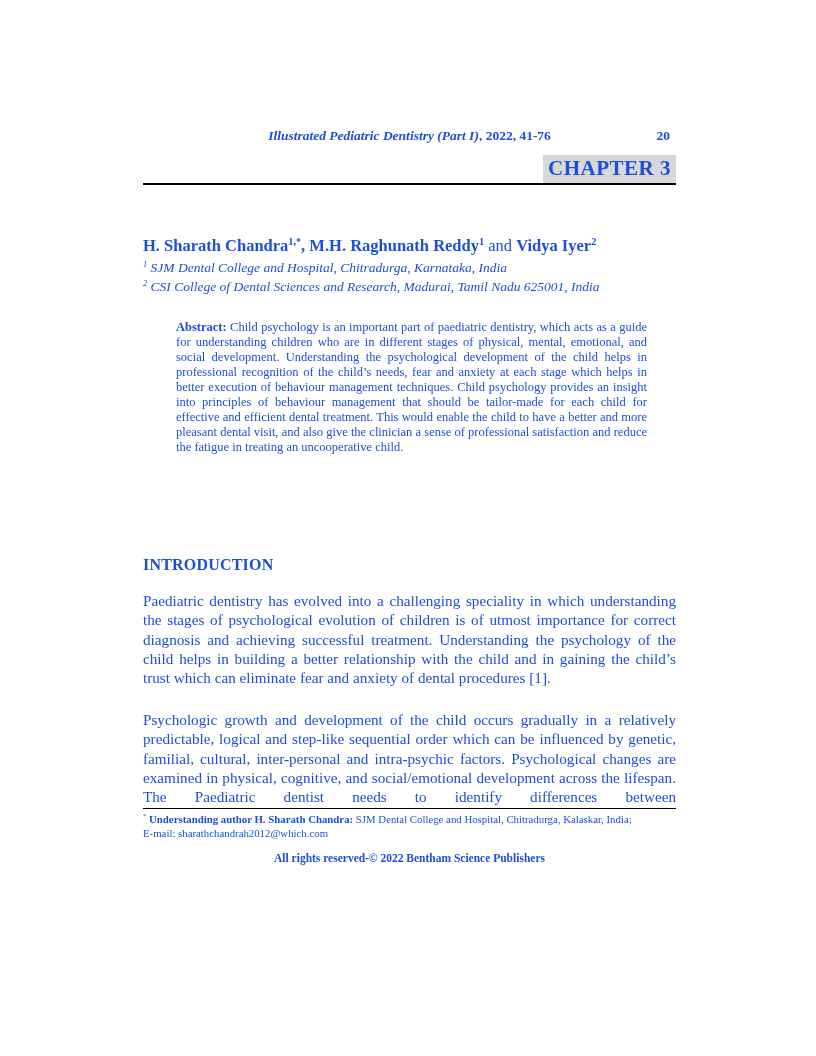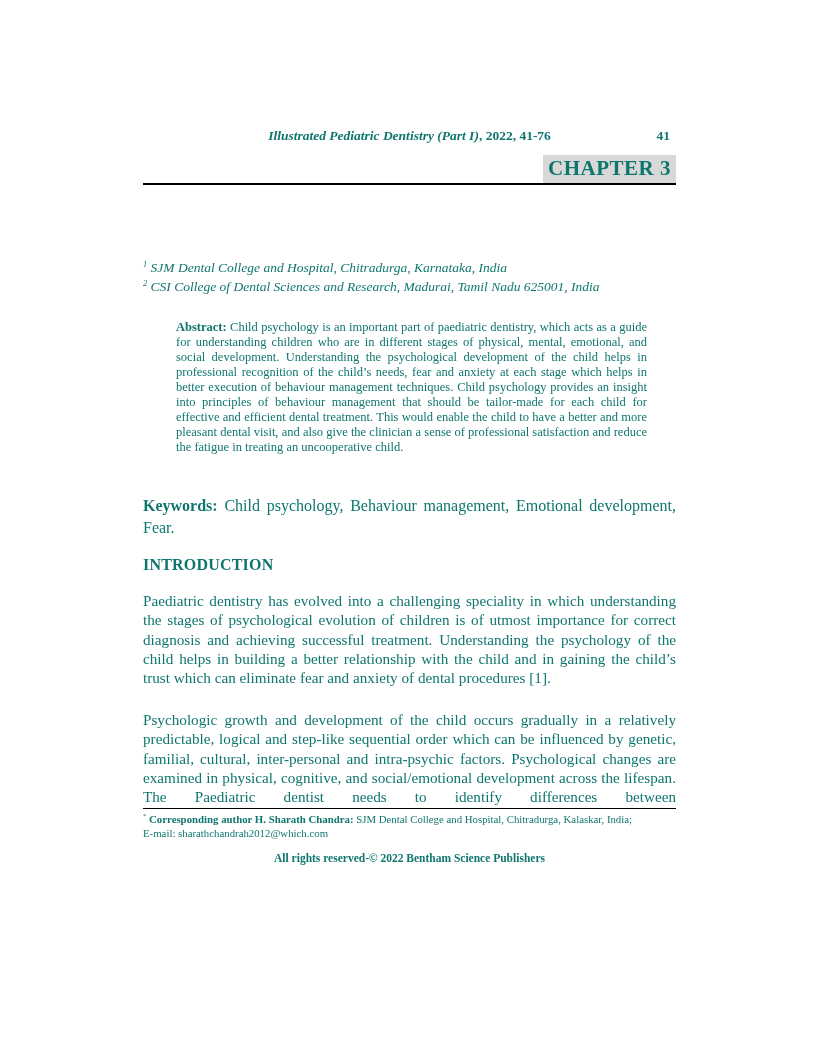--- a/index.html
+++ b/index.html
@@ -1,21 +1,21 @@
 <!DOCTYPE html>
 <html><head>
 <meta charset="utf-8">
 <style>
   html, body { margin: 0; padding: 0; background: #ffffff; }
   .page {
     position: relative;
     width: 816px;
     height: 1056px;
     background: #ffffff;
-    color: #0f766e;
+    color: #1d4ed8;
     font-family: "Liberation Serif", serif;
     overflow: hidden;
   }
   .col { position: absolute; left: 143px; width: 533px; }
 
   
   .running-header { top: 128px; height: 18px; font-size: 13.5px; font-weight: bold; text-align: center; }
   .rh-italic { font-style: italic; }
   .rh-page { position: absolute; right: 6px; top: 0; font-style: normal; }
 
@@ -66,49 +66,51 @@
   
   .imprint { top: 852px; text-align: center; font-size: 11.5px; font-weight: bold; line-height: 13.5px; }
 </style>
 </head>
 <body>
 
 <div class="page">
 
   <div class="col running-header">
     <span class="rh-italic">Illustrated Pediatric Dentistry (Part I)</span><span>, 2022, 41-76</span>
-    <span class="rh-page">41</span>
+    <span class="rh-page">20</span>
   </div>
 
   <div class="col chapter-row">
     <span class="chapter-badge">CHAPTER 3</span>
   </div>
   <div class="col header-rule"></div>
 
 
+  <div class="col authors">
+    <span>H. Sharath Chandra</span><sup>1,*</sup><span>, </span><span>M.H. Raghunath Reddy</span><sup>1</sup><span class="normal"> and </span><span>Vidya Iyer</span><sup>2</sup>
+  </div>
 
   <div class="col affiliations">
     <div><sup>1</sup><span> SJM Dental College and Hospital, Chitradurga, Karnataka, India</span></div>
     <div><sup>2</sup><span> CSI College of Dental Sciences and Research, Madurai, Tamil Nadu 625001, India</span></div>
   </div>
 
   <p class="abstract" style="position:absolute;"><b>Abstract:</b><span> Child psychology is an important part of paediatric dentistry, which acts as a guide for understanding children who are in different stages of physical, mental, emotional, and social development. Understanding the psychological development of the child helps in professional recognition of the child’s needs, fear and anxiety at each stage which helps in better execution of behaviour management techniques. Child psychology provides an insight into principles of behaviour management that should be tailor-made for each child for effective and efficient dental treatment. This would enable the child to have a better and more pleasant dental visit, and also give the clinician a sense of professional satisfaction and reduce the fatigue in treating an uncooperative child.</span></p>
 
-  <p class="col keywords"><b>Keywords:</b><span> Child psychology, Behaviour management, Emotional development, Fear.</span></p>
 
   <h2 class="col section-heading">INTRODUCTION</h2>
 
   <p class="col body-para para-1">Paediatric dentistry has evolved into a challenging speciality in which understanding the stages of psychological evolution of children is of utmost importance for correct diagnosis and achieving successful treatment. Understanding the psychology of the child helps in building a better relationship with the child and in gaining the child’s trust which can eliminate fear and anxiety of dental procedures [1].</p>
 
   <p class="col body-para para-2">Psychologic growth and development of the child occurs gradually in a relatively predictable, logical and step-like sequential order which can be influenced by genetic, familial, cultural, inter-personal and intra-psychic factors. Psychological changes are examined in physical, cognitive, and social/emotional development across the lifespan. The Paediatric dentist needs to identify differences between</p>
 
   <div class="col footnote-rule"></div>
 
   <div class="col footnote">
-    <div class="fn-line"><sup>*</sup><b> Corresponding author H. Sharath Chandra:</b><span> SJM Dental College and Hospital, Chitradurga, Kalaskar, India;</span></div>
+    <div class="fn-line"><sup>*</sup><b> Understanding author H. Sharath Chandra:</b><span> SJM Dental College and Hospital, Chitradurga, Kalaskar, India;</span></div>
     <div class="fn-line">E-mail: sharathchandrah2012@which.com</div>
   </div>
 
   <div class="col imprint">
     <div>All rights reserved-© 2022 Bentham Science Publishers</div>
   </div>
 
 </div>
 
 </body></html>

